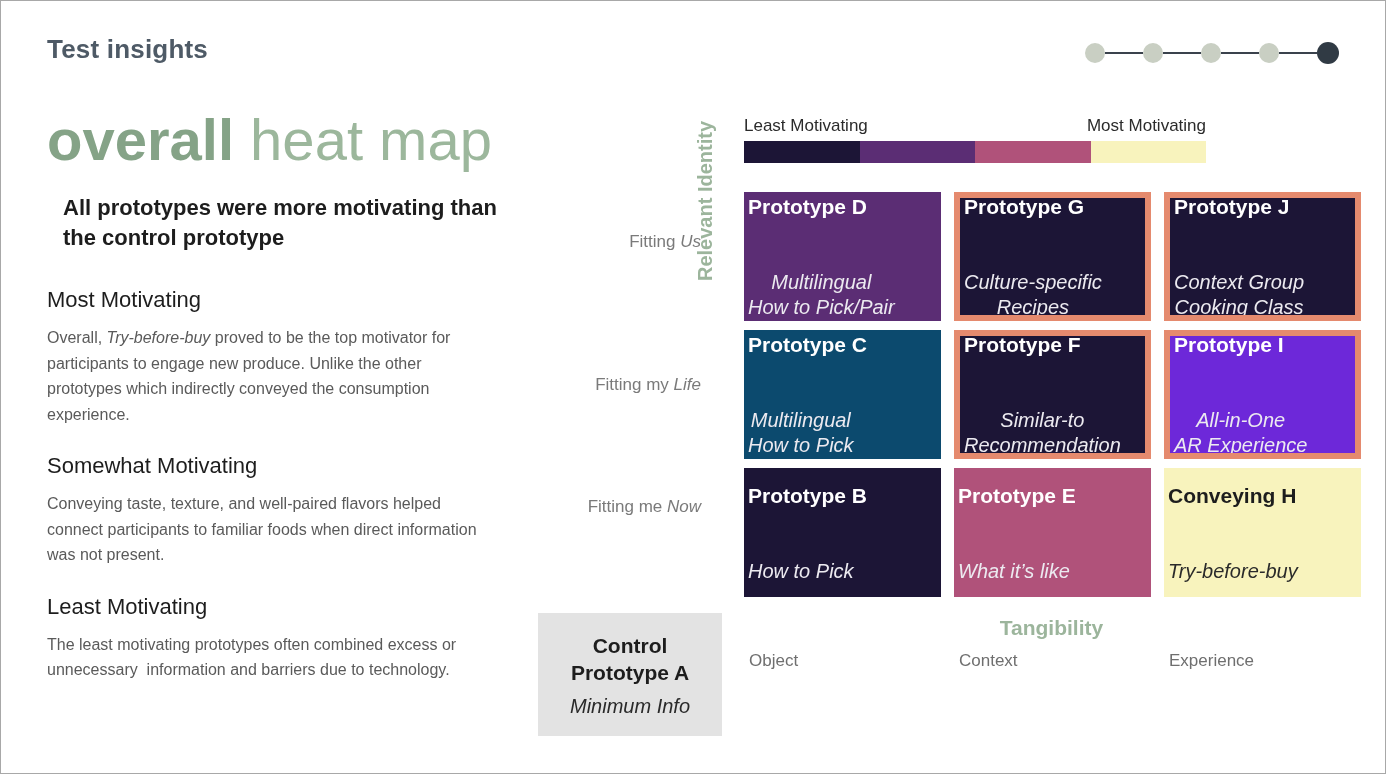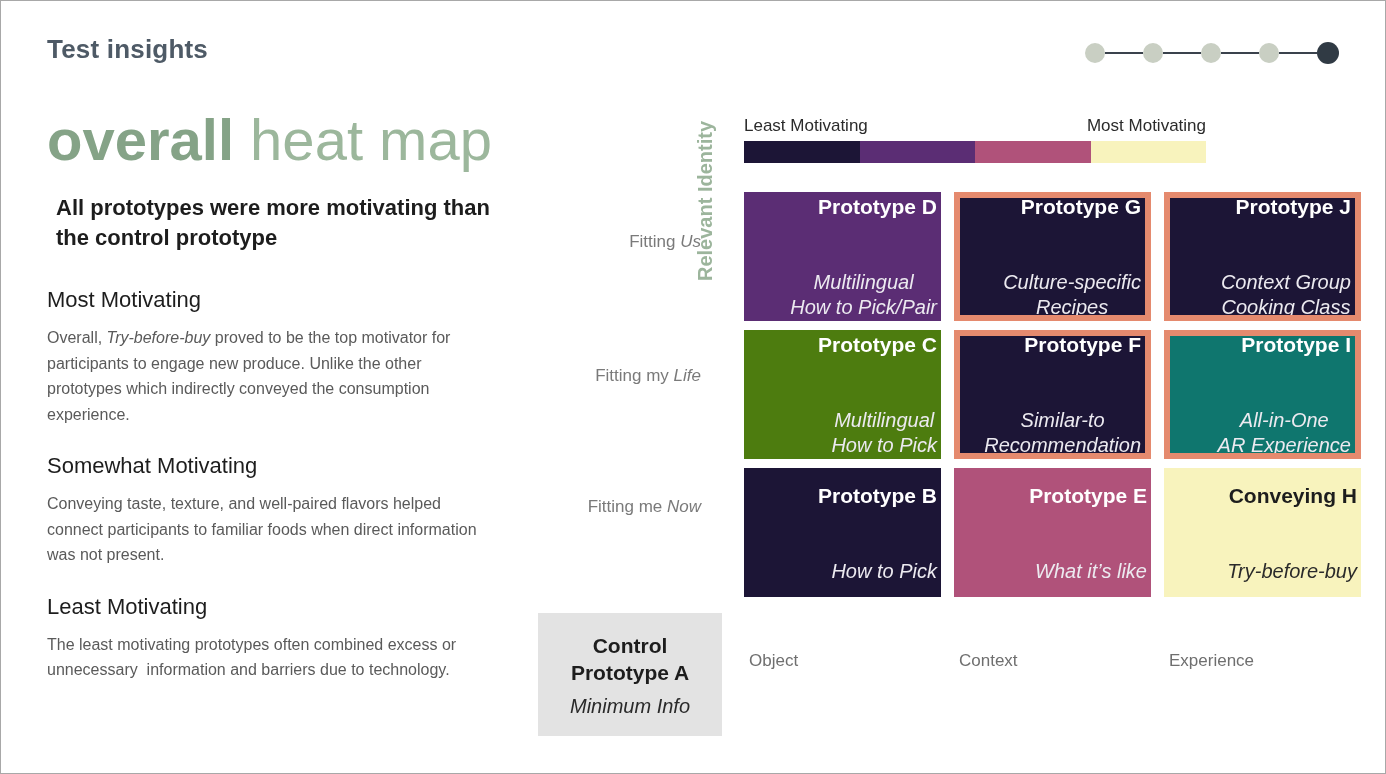--- a/index.html
+++ b/index.html
@@ -85,21 +85,21 @@
     position: absolute;
     left: 46px;
     top: 192px;
     width: 452px;
   }
   .lede {
     font-size: 22px;
     line-height: 30px;
     font-weight: 700;
     color: #1d1d1d;
-    margin: 0 0 34px 9px;
+    margin: 0 0 34px 16px;
   }
   .sec-h {
     font-size: 22px;
     font-weight: 400;
     color: #1d1d1d;
     margin: 0 0 12px 0;
   }
   .sec-b {
     font-size: 16px;
     line-height: 25.5px;
@@ -141,21 +141,21 @@
     display: grid;
     grid-template-columns: repeat(3, 197px);
     grid-template-rows: repeat(3, 129px);
     column-gap: 13px;
     row-gap: 9px;
   }
   .cell {
     box-sizing: border-box;
     display: flex;
     flex-direction: column;
-    align-items: flex-end;
+    align-items: flex-start;
     justify-content: center;
     text-align: center;
     padding: 4px 4px;
     overflow: hidden;
   }
   .cell .c-title {
     font-size: 21px;
     font-weight: 700;
     line-height: 27px;
     margin-bottom: 6px;
@@ -303,21 +303,21 @@
     <div class="lg-bar">
       <span class="lg-seg" style="background: rgb(28, 21, 54);"></span>
       <span class="lg-seg" style="background: rgb(91, 45, 116);"></span>
       <span class="lg-seg" style="background: rgb(176, 82, 122);"></span>
       <span class="lg-seg" style="background: rgb(248, 243, 189);"></span>
     </div>
   </div>
 
   <div id="ylabels">
     <div class="yl" style="top:40px"><span>Fitting </span><em>Us</em></div>
-    <div class="yl" style="top:174px"><span>Fitting my </span><em>Life</em></div>
+    <div class="yl" style="top:183px"><span>Fitting my </span><em>Life</em></div>
     <div class="yl" style="top:305px"><span>Fitting me </span><em>Now</em></div>
   </div>
 
   <div id="yaxis-title">Relevant Identity</div>
 
   <div id="grid">
     <div class="cell lightText" style="background:#5b2d74">
       <div class="c-title">Prototype D</div>
       <div class="c-sub">Multilingual
 How to Pick/Pair</div>
@@ -326,50 +326,51 @@
       <div class="c-title">Prototype G</div>
       <div class="c-sub">Culture-specific
 Recipes</div>
     </div>
     <div class="cell lightText hl" style="background: rgb(28, 21, 54); border-color: rgb(229, 138, 110);">
       <div class="c-title">Prototype J</div>
       <div class="c-sub">Context Group
 Cooking Class</div>
     </div>
 
-    <div class="cell lightText" style="background:#4d7c0f">
+    <div class="cell lightText" style="background:#0c4a6e">
       <div class="c-title">Prototype C</div>
       <div class="c-sub">Multilingual
 How to Pick</div>
     </div>
     <div class="cell lightText hl" style="background: rgb(28, 21, 54); border-color: rgb(229, 138, 110);">
       <div class="c-title">Prototype F</div>
       <div class="c-sub">Similar-to
 Recommendation</div>
     </div>
-    <div class="cell lightText hl" style="background: #0f766e; border-color: rgb(229, 138, 110);">
+    <div class="cell lightText hl" style="background: #6d28d9; border-color: rgb(229, 138, 110);">
       <div class="c-title">Prototype I</div>
       <div class="c-sub">All-in-One
 AR Experience</div>
     </div>
 
     <div class="cell lightText" style="background:#1c1536">
       <div class="c-title">Prototype B</div>
       <div class="c-sub">How to Pick</div>
     </div>
     <div class="cell lightText" style="background:#b0527a">
       <div class="c-title">Prototype E</div>
       <div class="c-sub">What it’s like</div>
     </div>
     <div class="cell darkText" style="background:#f8f3bd">
       <div class="c-title">Conveying H</div>
       <div class="c-sub">Try-before-buy</div>
     </div>
   </div>
 
+  <div id="xaxis-title">Tangibility</div>
   <div id="xlabels">
     <span>Object</span>
     <span>Context</span>
     <span>Experience</span>
   </div>
 
   <div id="control" style="background: rgb(227, 227, 227);">
     <div class="ctl-title">Control
 Prototype A</div>
     <div class="ctl-sub">Minimum Info</div>

